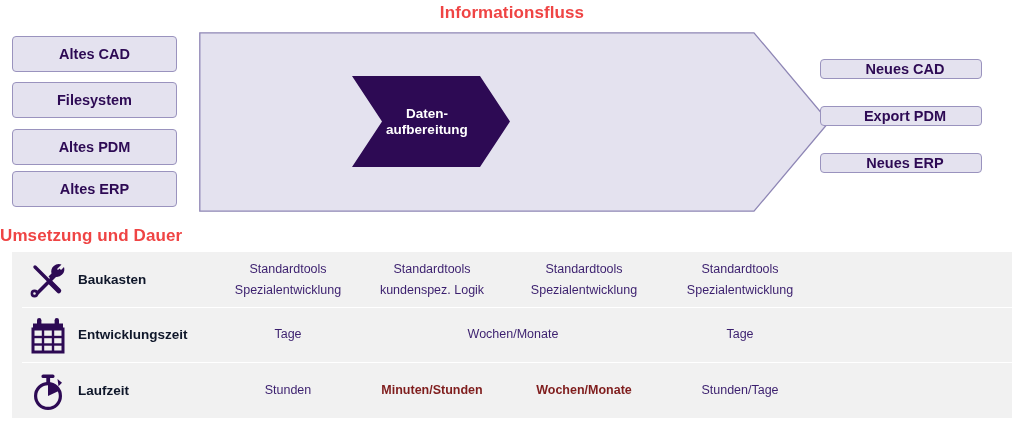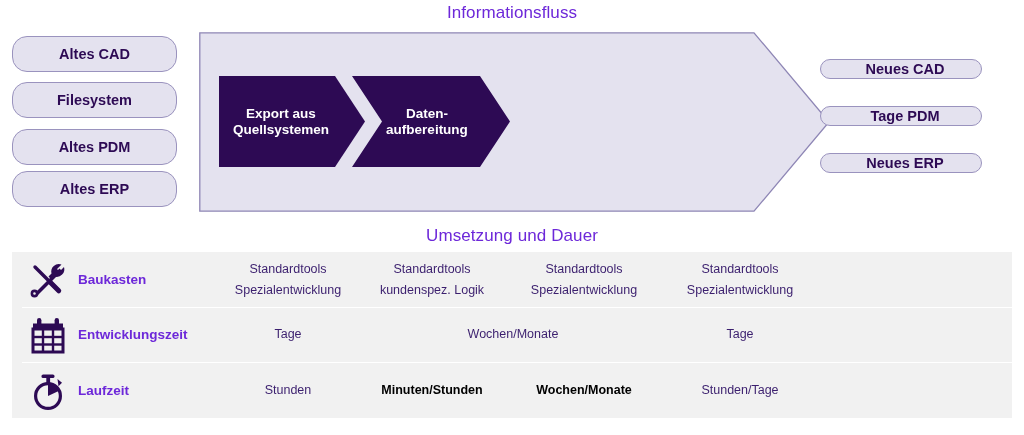--- a/index.html
+++ b/index.html
@@ -9,34 +9,34 @@
     font-family:"Liberation Sans", sans-serif;
     position:relative;
     overflow:hidden;
     -webkit-font-smoothing:antialiased;
   }
   .stage{position:absolute;left:0;top:0;width:1024px;height:435px;}
 
   
   .sec-title{
     position:absolute;
-    font-weight:normal;
-    color:#6d28d9;
+    font-weight:bold;
+    color:#ef4444;
     letter-spacing:.1px;
     white-space:nowrap;
   }
   #title-flow{left:0;top:3px;width:1024px;text-align:center;font-size:17px;}
-  #title-table{left:0;top:226px;width:1024px;text-align:center;font-size:17px;}
+  #title-table{left:0;top:226px;width:1024px;font-size:17px;}
 
   
   .pill{
     position:absolute;
     background:#E4E2EF;
     border:1px solid #9A93BE;
-    border-radius:15px;
+    border-radius:4px;
     color:#2D0A54;
     font-weight:bold;
     font-size:14.5px;
     display:flex;
     align-items:center;
     justify-content:center;
     box-sizing:border-box;
     white-space:nowrap;
   }
   .pill-left{left:12px;width:165px;height:36px;}
@@ -109,39 +109,39 @@
     position:absolute;
     left:14px;top:6px;
     width:44px;height:44px;
     color:#2D0A54;
   }
   .ricon svg{display:block;width:44px;height:44px;}
   .rlabel{
     position:absolute;
     left:66px;top:0;height:55px;
     display:flex;align-items:center;
-    color:#6d28d9;
+    color:#0f172a;
     font-weight:bold;
     font-size:13.5px;
     white-space:nowrap;
   }
   .cell{
     position:absolute;
     top:0;height:55px;
     display:flex;
     flex-direction:column;
     align-items:center;
     justify-content:center;
     color:#3B1F6E;
     font-size:12.5px;
     line-height:21px;
     text-align:center;
     white-space:pre-line;
   }
-  .cell.red{color:#000000;font-weight:bold;}
+  .cell.red{color:#7f1d1d;font-weight:bold;}
   .c0{left:196px;width:160px;}
   .c1{left:340px;width:160px;}
   .c2{left:482px;width:180px;}
   .c3{left:638px;width:180px;}
   .cwide{left:340px;width:322px;}
 </style>
 </head>
 <body>
 
 <div class="stage">
@@ -152,40 +152,33 @@
   <div class="pill pill-left" style="top:129px;">Altes PDM</div>
   <div class="pill pill-left" style="top:82px;">Filesystem</div>
   <div class="pill pill-left" style="top:171px;">Altes ERP</div>
 
   <div id="flow-arrow">
     <svg viewBox="0 0 631 180" preserveAspectRatio="none" aria-hidden="true">
       <polygon points="0.8,0.8 555,0.8 630,90 555,179.2 0.8,179.2" fill="#E4E2EF" stroke="#8E86B5" stroke-width="1.3"></polygon>
     </svg>
   </div>
 
-  <div class="chev" id="chev-0">
-    <svg viewBox="0 0 146 91" preserveAspectRatio="none" aria-hidden="true">
-      <polygon points="0,0 116,0 146,45.5 116,91 0,91" fill="#2D0A54"></polygon>
-    </svg>
-    <div class="lab">Export aus
-Quellsystemen</div>
-  </div>
 
   <div class="chev" id="chev-1">
     <svg viewBox="0 0 158 91" preserveAspectRatio="none" aria-hidden="true">
       <polygon points="0,0 128,0 158,45.5 128,91 0,91 30,45.5" fill="#2D0A54"></polygon>
     </svg>
     <div class="lab">Daten-
 aufbereitung</div>
   </div>
 
 
 
   <div class="pill pill-right" style="top:59px;">Neues CAD</div>
-  <div class="pill pill-right" style="top:106px;">Tage PDM</div>
+  <div class="pill pill-right" style="top:106px;">Export PDM</div>
   <div class="pill pill-right" style="top:153px;">Neues ERP</div>
 
   <div class="sec-title" id="title-table">Umsetzung und Dauer</div>
 
   <div id="matrix">
 
     <div class="rowsep" id="sep-0"></div>
     <div class="rowsep" id="sep-1"></div>
 
     <div class="mrow" id="mrow-0">

